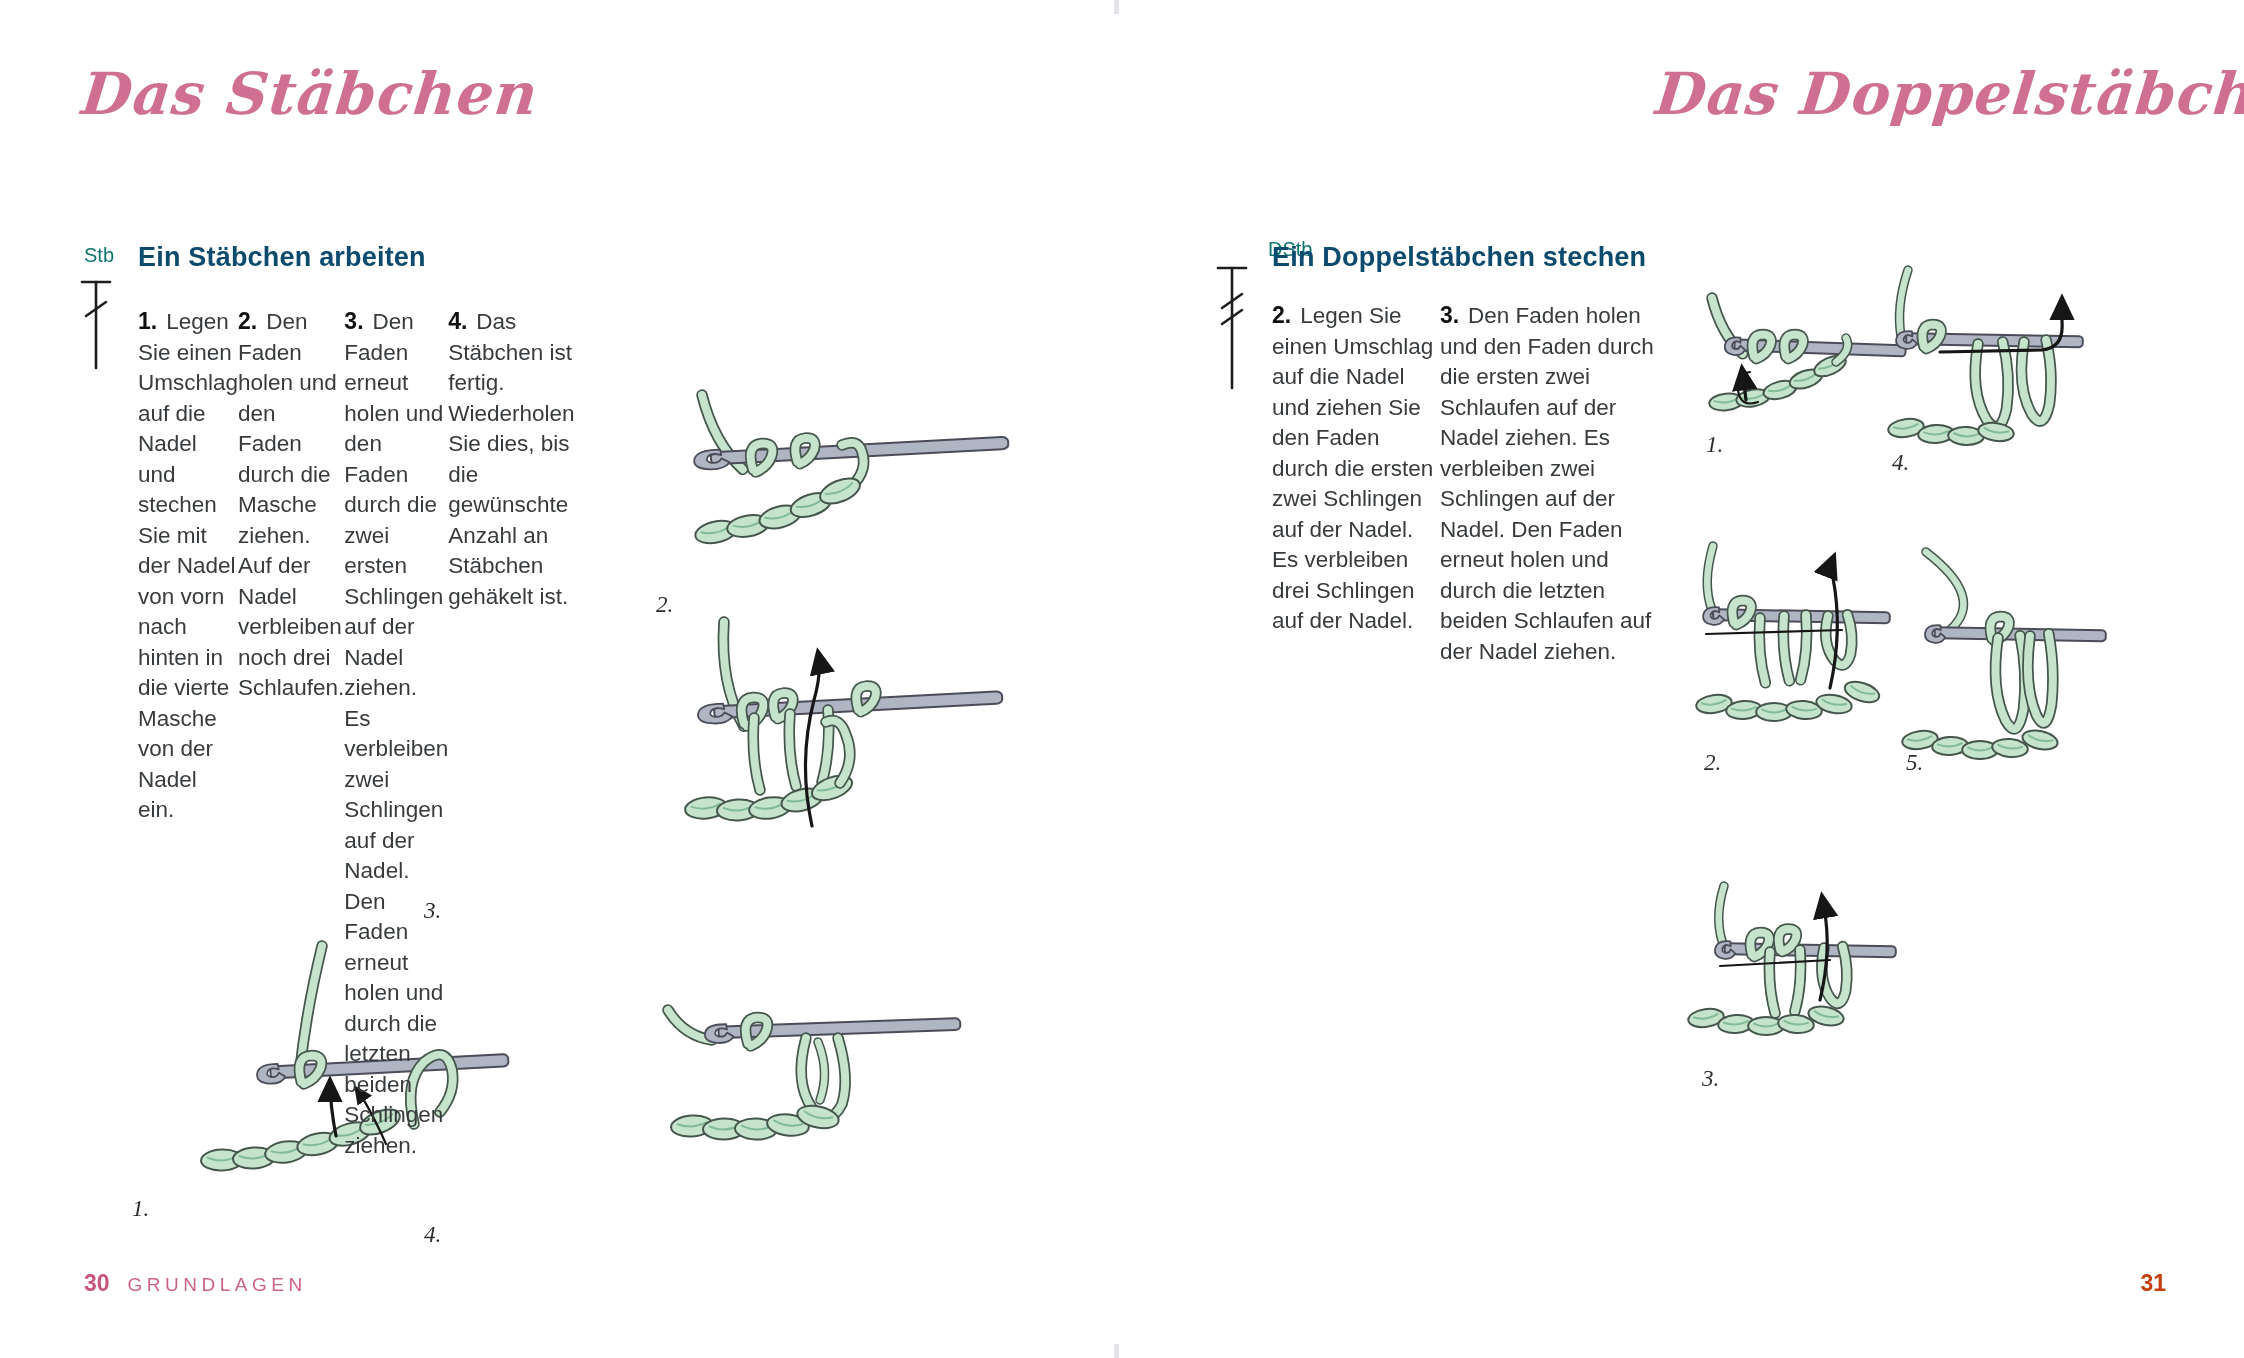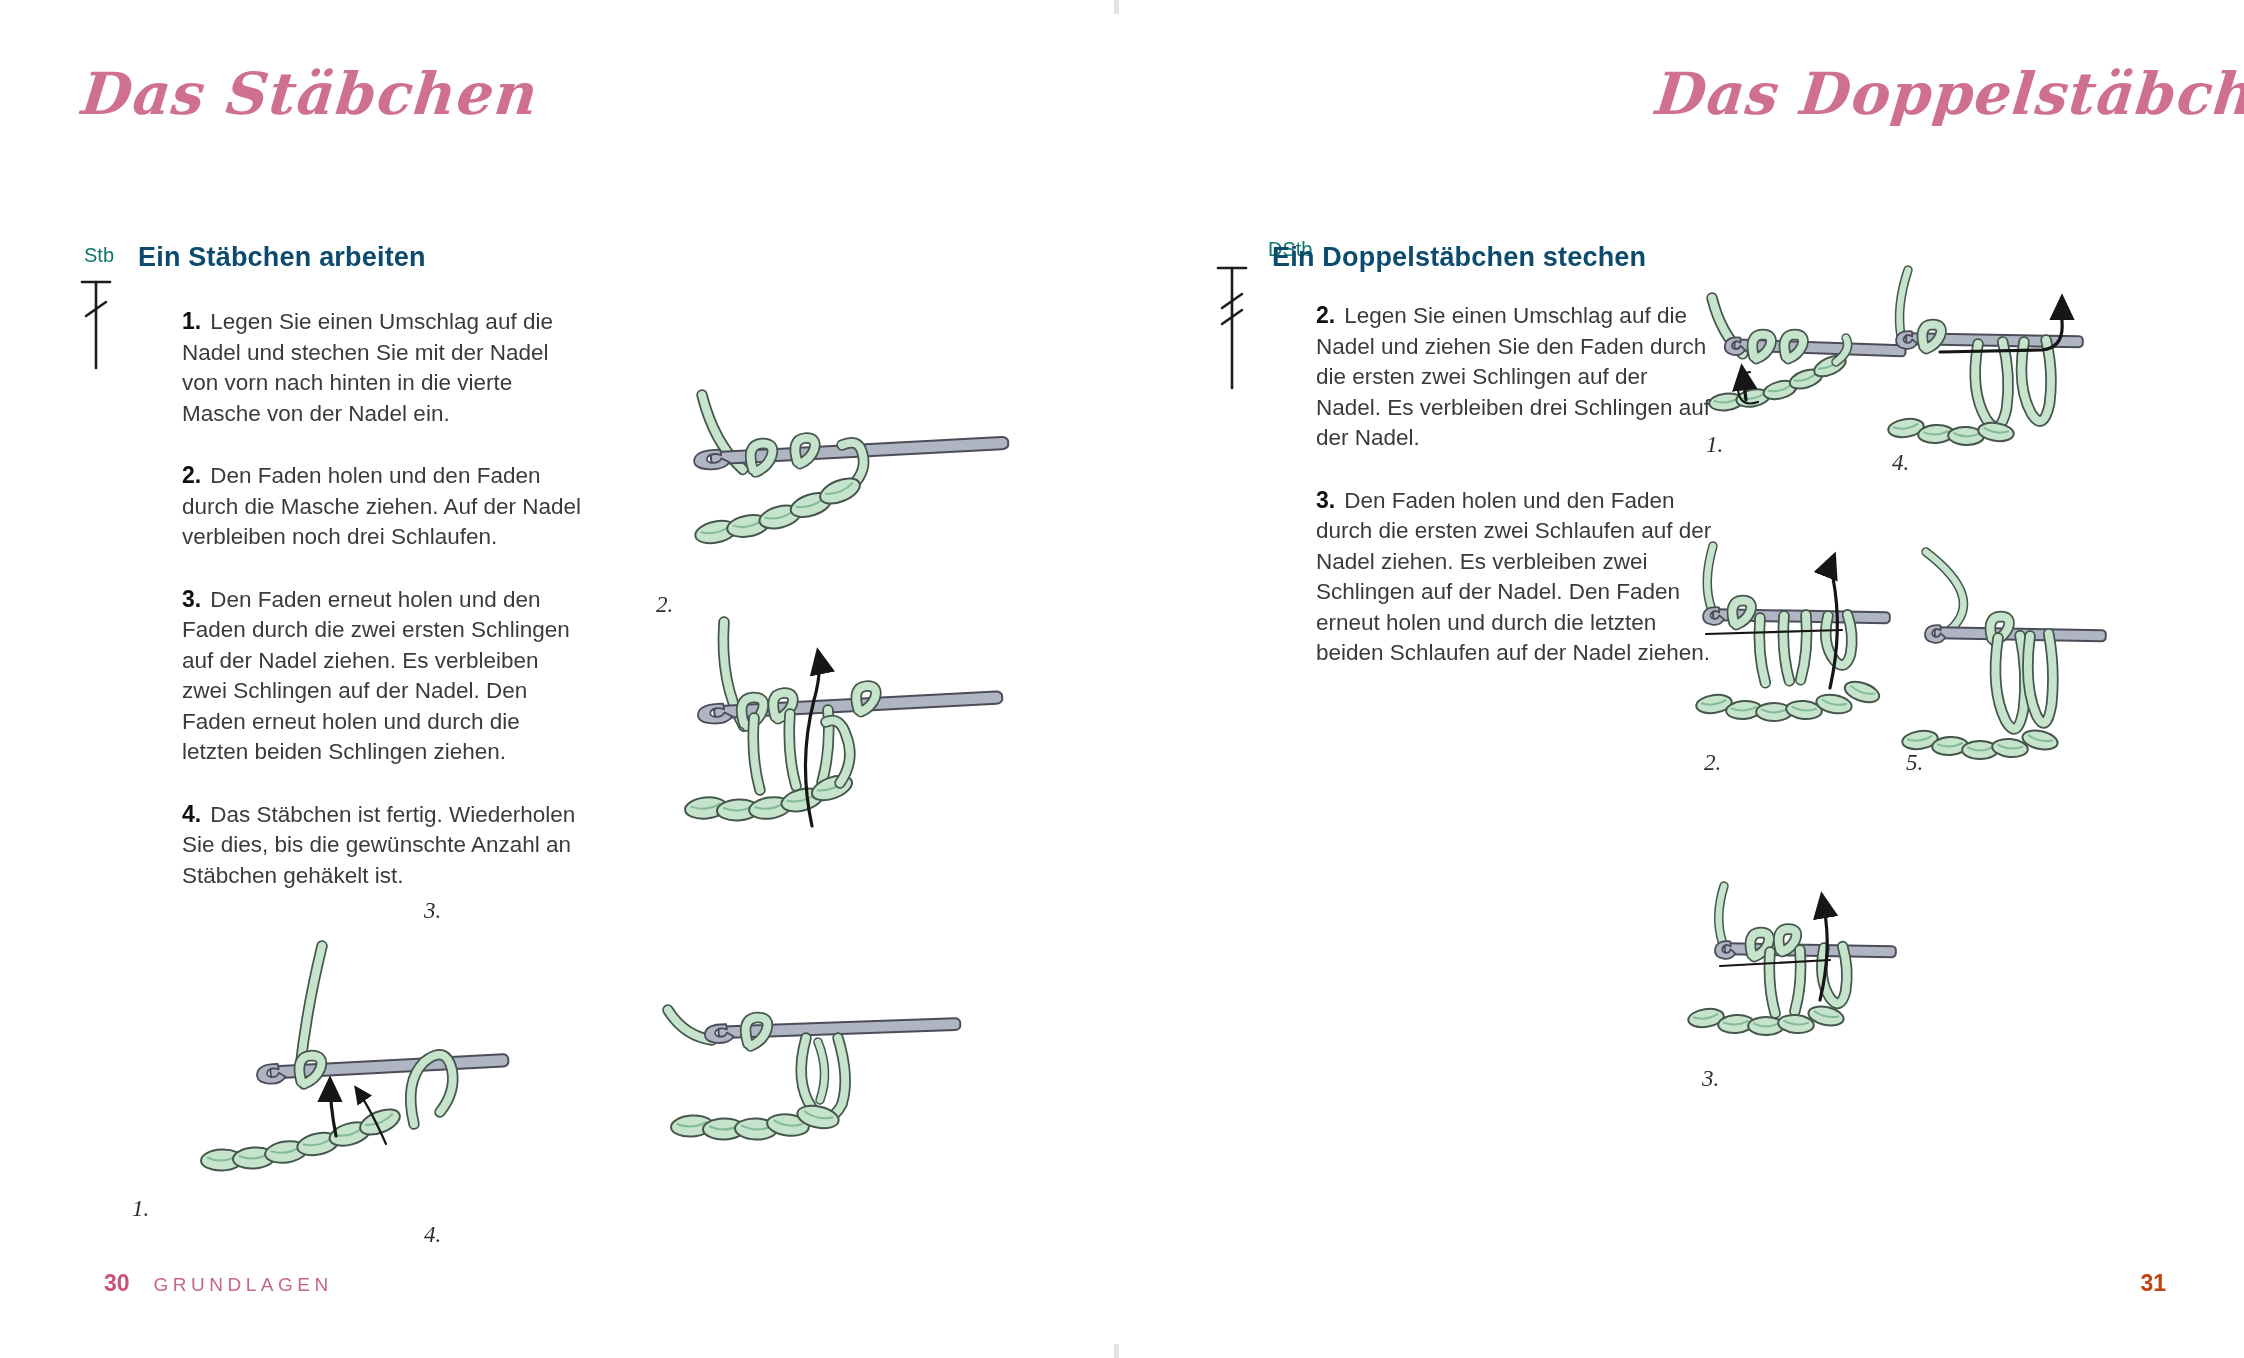--- a/index.html
+++ b/index.html
@@ -4,25 +4,25 @@
 <style>
   html,body{margin:0;padding:0;background:#ffffff;}
   #spread{position:relative;width:2244px;height:1358px;background:#ffffff;overflow:hidden;
           font-family:"Liberation Sans",sans-serif;}
   .abs{position:absolute;}
   .page-title{font-family:"DejaVu Serif",serif;font-style:italic;font-weight:700;
               font-size:58px;color:#cf6f92;letter-spacing:1px;transform:skewX(-6deg);
               white-space:nowrap;}
   .abbr{font-size:20px;color:#0f766e;}
   .heading{font-weight:700;font-size:27px;color:#0c4a6e;letter-spacing:.2px;white-space:nowrap;}
-  .steps{display:flex;flex-direction:column;margin-left:44px;}
+  .steps{display:flex;flex-direction:row;}
   .step{margin:0 0 31px 0;font-weight:300;font-size:22.5px;line-height:30.5px;color:#383b3d;}
   .step b{font-weight:700;color:#101010;margin-right:9px;font-size:23px;}
   .figlabel{font-family:"Liberation Serif",serif;font-style:italic;font-size:23px;color:#2d2d2d;}
-  .footer-left{display:flex;align-items:baseline;gap:24px;margin-left:20px;}
+  .footer-left{display:flex;align-items:baseline;gap:18px;}
   .pnum{font-weight:700;font-size:23px;color:#c95379;}
   .sect{font-size:19px;letter-spacing:4.5px;color:#cb6489;}
   .pnum-right{font-weight:700;font-size:23px;color:#c2410c;}
   .seam{background:#e4e4e8;width:5px;height:14px;}
   
   .yu{fill:none;stroke:#45564c;stroke-width:11.5;stroke-linecap:round;vector-effect:non-scaling-stroke;}
   .yo{fill:none;stroke:#c6e3cc;stroke-width:8;stroke-linecap:round;vector-effect:non-scaling-stroke;}
   .yus{fill:none;stroke:#45564c;stroke-width:9.5;stroke-linecap:round;vector-effect:non-scaling-stroke;}
   .yos{fill:none;stroke:#c6e3cc;stroke-width:6.5;stroke-linecap:round;vector-effect:non-scaling-stroke;}
   .ln{fill:none;stroke:#161616;stroke-width:3.2;stroke-linecap:round;}

